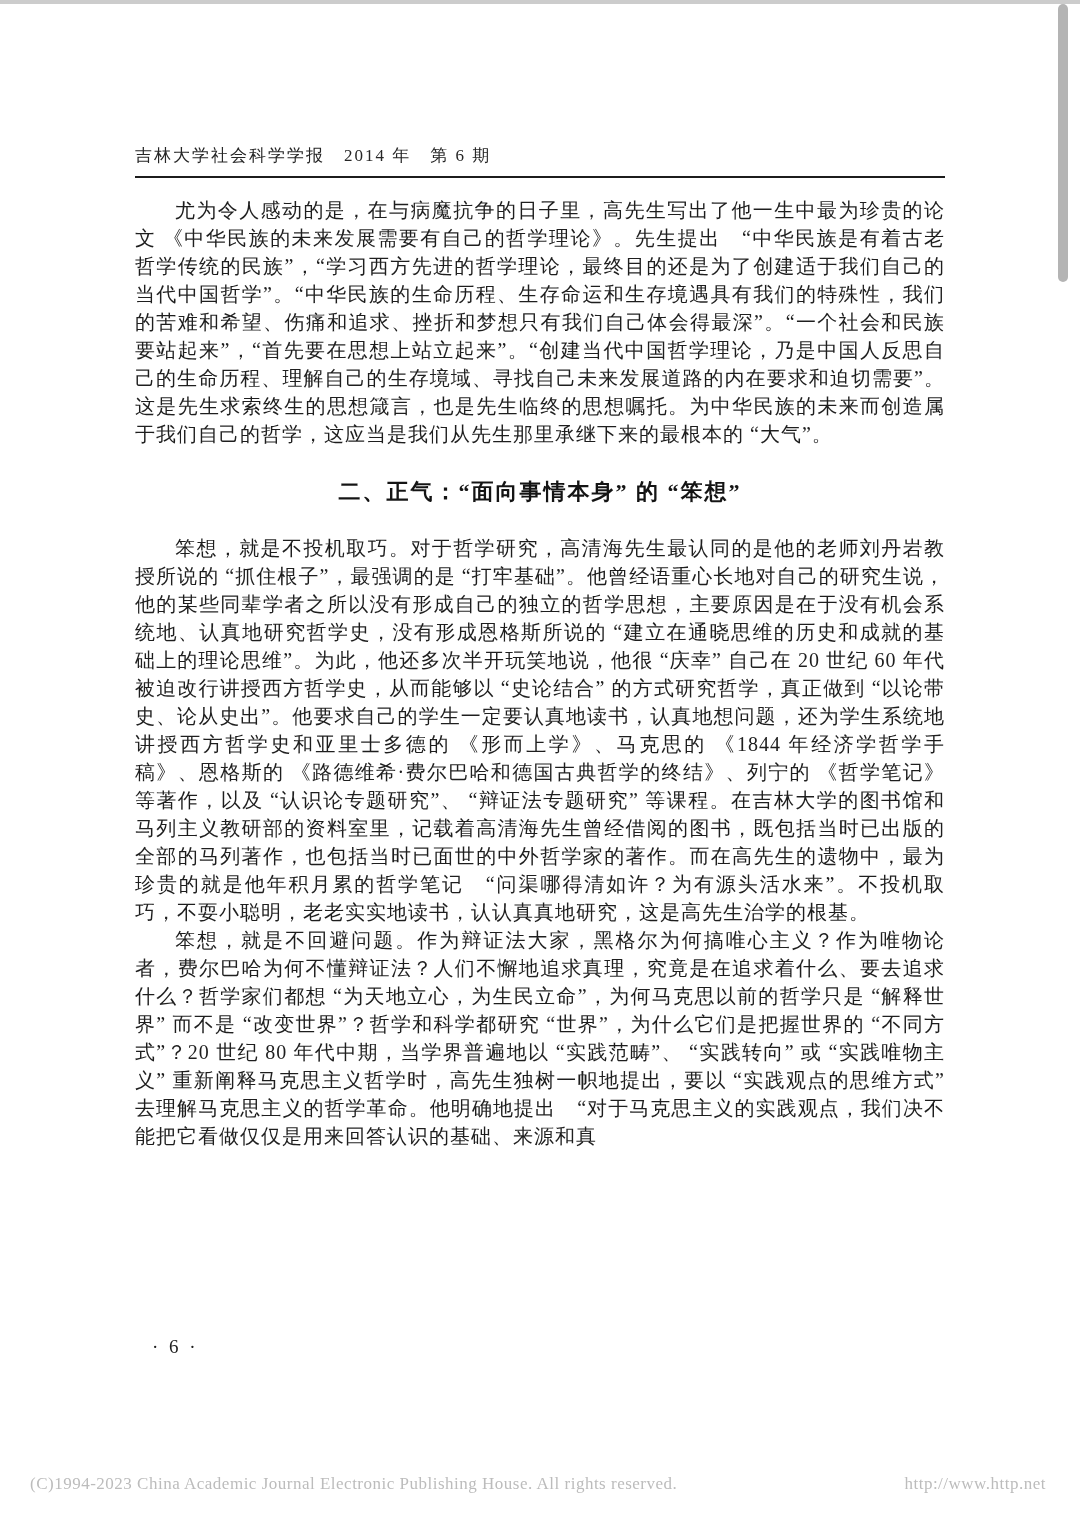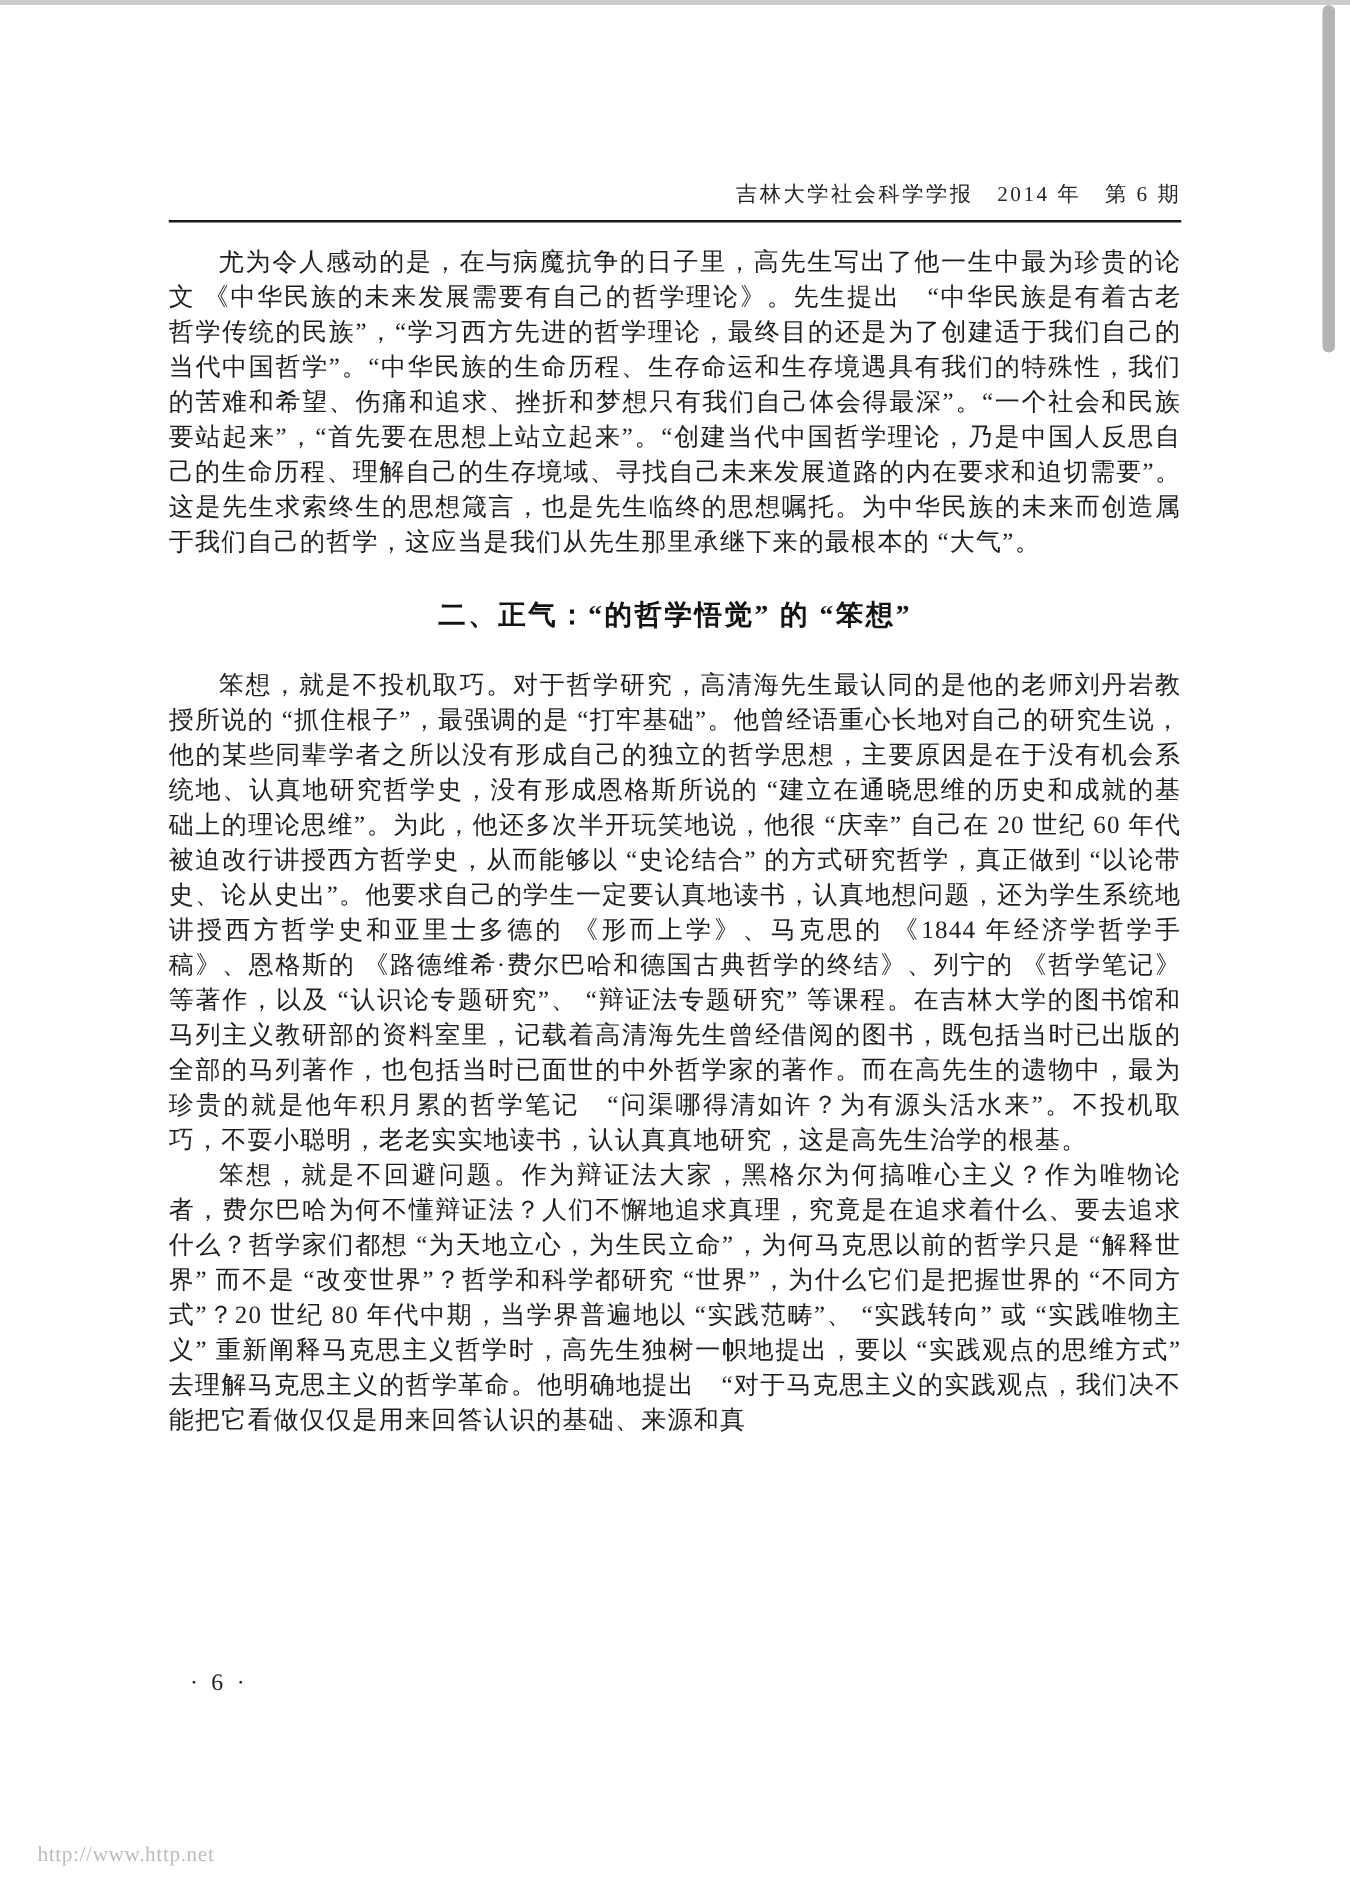--- a/index.html
+++ b/index.html
@@ -28,21 +28,21 @@
     width: 10px;
     height: 278px;
     background: #b4b4b4;
     border-radius: 6px;
   }
   .page-header {
     position: absolute;
     top: 144px;
     left: 135px;
     width: 810px;
-    text-align: right;
+    text-align: left;
     font-size: 17px;
     color: #262626;
     letter-spacing: 2px;
     white-space: nowrap;
   }
   .header-rule {
     position: absolute;
     top: 176px;
     left: 135px;
     width: 810px;
@@ -101,22 +101,23 @@
 <div class="top-border"></div>
 
 <div class="scrollbar-thumb"></div>
 
 <div class="page-header">吉林大学社会科学学报　2014 年　第 6 期</div>
 
 <div class="header-rule"></div>
 
 <div class="article">
   <p>尤为令人感动的是，在与病魔抗争的日子里，高先生写出了他一生中最为珍贵的论文 《中华民族的未来发展需要有自己的哲学理论》。先生提出　“中华民族是有着古老哲学传统的民族”，“学习西方先进的哲学理论，最终目的还是为了创建适于我们自己的当代中国哲学”。“中华民族的生命历程、生存命运和生存境遇具有我们的特殊性，我们的苦难和希望、伤痛和追求、挫折和梦想只有我们自己体会得最深”。“一个社会和民族要站起来”，“首先要在思想上站立起来”。“创建当代中国哲学理论，乃是中国人反思自己的生命历程、理解自己的生存境域、寻找自己未来发展道路的内在要求和迫切需要”。这是先生求索终生的思想箴言，也是先生临终的思想嘱托。为中华民族的未来而创造属于我们自己的哲学，这应当是我们从先生那里承继下来的最根本的 “大气”。</p>
-  <h2 class="section-heading">二、正气：“的哲学悟觉” 的 “笨想”</h2>
+  <h2 class="section-heading">二、正气：“面向事情本身” 的 “笨想”</h2>
   <p>笨想，就是不投机取巧。对于哲学研究，高清海先生最认同的是他的老师刘丹岩教授所说的 “抓住根子”，最强调的是 “打牢基础”。他曾经语重心长地对自己的研究生说，他的某些同辈学者之所以没有形成自己的独立的哲学思想，主要原因是在于没有机会系统地、认真地研究哲学史，没有形成恩格斯所说的 “建立在通晓思维的历史和成就的基础上的理论思维”。为此，他还多次半开玩笑地说，他很 “庆幸” 自己在 20 世纪 60 年代被迫改行讲授西方哲学史，从而能够以 “史论结合” 的方式研究哲学，真正做到 “以论带史、论从史出”。他要求自己的学生一定要认真地读书，认真地想问题，还为学生系统地讲授西方哲学史和亚里士多德的 《形而上学》、马克思的 《1844 年经济学哲学手稿》、恩格斯的 《路德维希·费尔巴哈和德国古典哲学的终结》、列宁的 《哲学笔记》 等著作，以及 “认识论专题研究”、 “辩证法专题研究” 等课程。在吉林大学的图书馆和马列主义教研部的资料室里，记载着高清海先生曾经借阅的图书，既包括当时已出版的全部的马列著作，也包括当时已面世的中外哲学家的著作。而在高先生的遗物中，最为珍贵的就是他年积月累的哲学笔记　“问渠哪得清如许？为有源头活水来”。不投机取巧，不耍小聪明，老老实实地读书，认认真真地研究，这是高先生治学的根基。</p>
   <p>笨想，就是不回避问题。作为辩证法大家，黑格尔为何搞唯心主义？作为唯物论者，费尔巴哈为何不懂辩证法？人们不懈地追求真理，究竟是在追求着什么、要去追求什么？哲学家们都想 “为天地立心，为生民立命”，为何马克思以前的哲学只是 “解释世界” 而不是 “改变世界”？哲学和科学都研究 “世界”，为什么它们是把握世界的 “不同方式”？20 世纪 80 年代中期，当学界普遍地以 “实践范畴”、 “实践转向” 或 “实践唯物主义” 重新阐释马克思主义哲学时，高先生独树一帜地提出，要以 “实践观点的思维方式” 去理解马克思主义的哲学革命。他明确地提出　“对于马克思主义的实践观点，我们决不能把它看做仅仅是用来回答认识的基础、来源和真</p>
 </div>
 
 <div class="page-number">· 6 ·</div>
 
 <div class="page-footer">
+  <span>(C)1994-2023 China Academic Journal Electronic Publishing House. All rights reserved.</span>
   <span>http://www.http.net</span>
 </div>
 
 </body></html>

